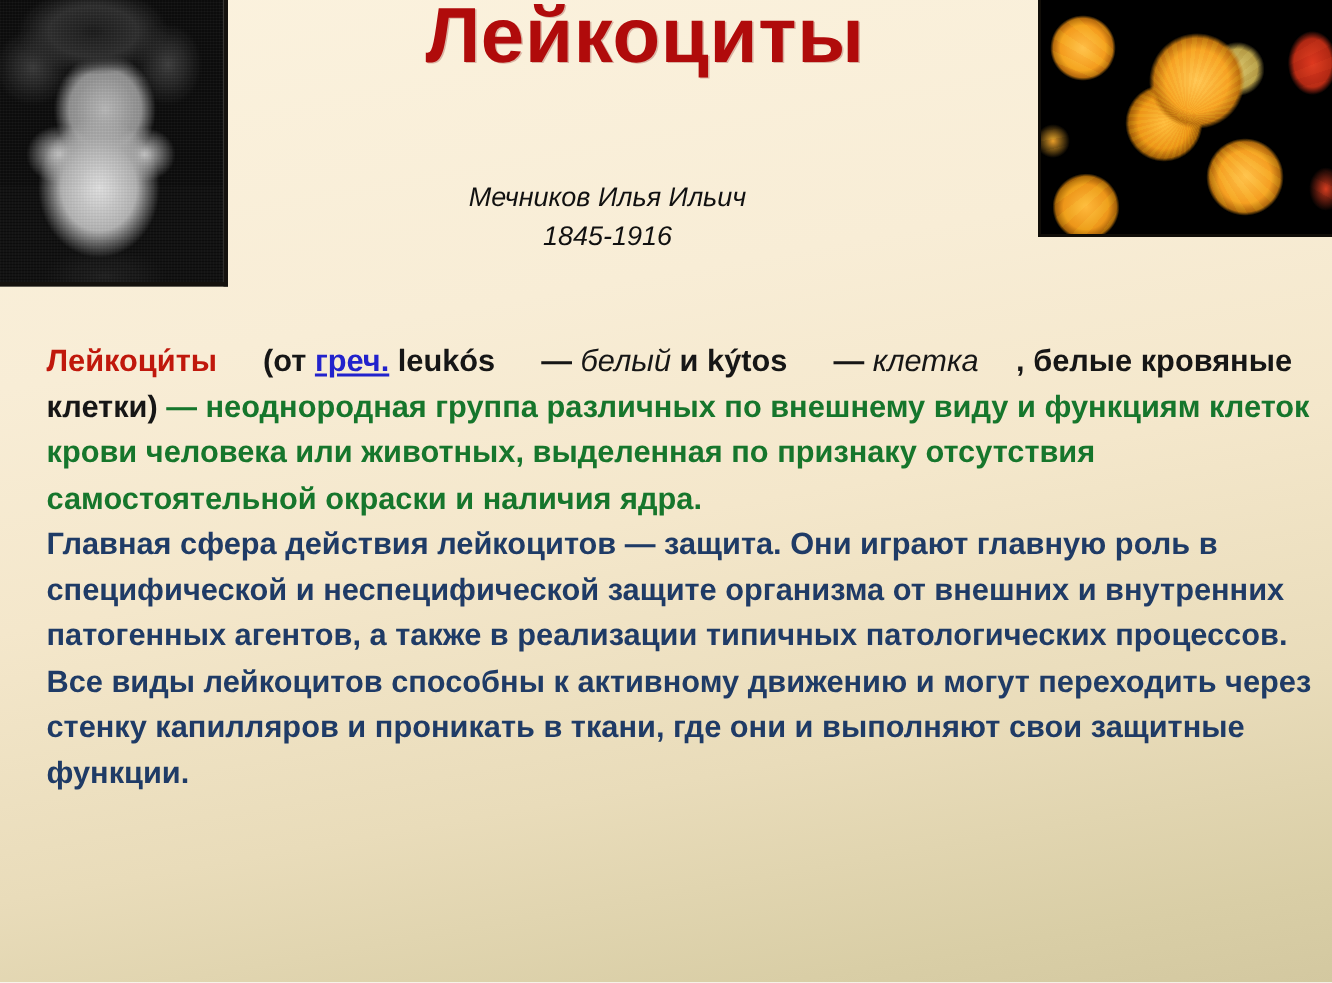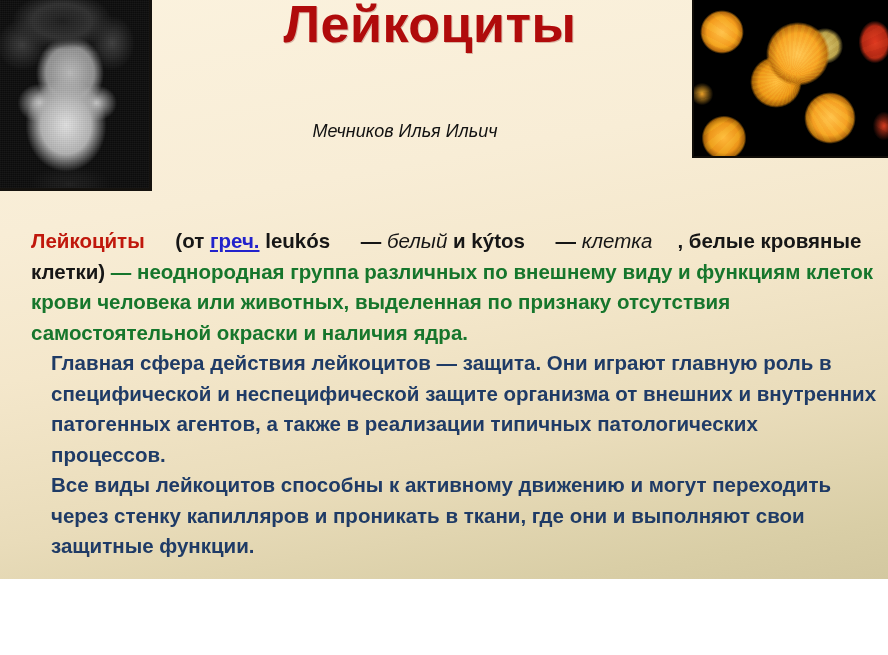--- a/index.html
+++ b/index.html
@@ -10,21 +10,21 @@
   body {
     width: 888px;
     height: 655px;
     overflow: hidden;
     font-family: "Liberation Sans", "DejaVu Sans", sans-serif;
   }
 
   #slide {
     position: relative;
     width: 888px;
-    height: 579px;
+    height: 655px;
     background: linear-gradient(170deg,
                 #FBF2DE 0%,
                 #F8EDD6 32%,
                 #F4E7CB 52%,
                 #E9DCBA 74%,
                 #D9CEA6 92%,
                 #D3C8A0 100%);
     overflow: hidden;
   }
 
@@ -156,41 +156,42 @@
     line-height: 30.5px;
   }
   .para { margin: 0; }
   #para-definition { color: #16762C; }
   .term        { color: #C0180C; font-weight: bold; }
   .black-text  { color: #161616; font-weight: bold; margin-left: 25px; }
   .greek-link  { color: #2222CC; text-decoration: underline; font-weight: bold; cursor: pointer; text-align: center; }
   .latin       { color: #161616; font-weight: bold; font-style: normal; }
   .italic-ru   { color: #161616; font-weight: normal; font-style: italic; }
   .dash        { color: #16762C; }
-  #para-defense, #para-motility { color: #1F3B66; margin-left: 20px; }
+  #para-defense, #para-motility { color: #1F3B66; }
 </style>
 </head>
 <body>
 
 <div id="slide">
 
   <div id="portrait-frame">
     <div id="portrait-art"></div>
     <div id="portrait-grain"></div>
   </div>
 
   <div id="cells-frame">
     <div id="cells-art"></div>
     <div id="cells-texture"></div>
   </div>
 
   <div id="title">Лейкоциты</div>
 
   <div id="subtitle">
     <span class="subtitle-line">Мечников Илья Ильич</span>
+    <span class="subtitle-line">1845-1916</span>
   </div>
 
   <div id="body-text">
 
     <p class="para" id="para-definition"><span class="term">Лейкоци́ты</span><span class="black-text"> (от </span><span class="greek-link">греч.</span><span class="latin"> leukós </span><span class="black-text">— </span><span class="italic-ru">белый</span><span class="latin"> и kýtos </span><span class="black-text">— </span><span class="italic-ru">клетка</span><span class="black-text">, белые кровяные клетки) </span><span class="dash">— </span><span>неоднородная группа различных по внешнему виду и функциям клеток крови человека или животных, выделенная по признаку отсутствия самостоятельной окраски и наличия ядра.</span></p>
 
     <p class="para" id="para-defense">Главная сфера действия лейкоцитов — защита. Они играют главную роль в специфической и неспецифической защите организма от внешних и внутренних патогенных агентов, а также в реализации типичных патологических процессов.</p>
 
     <p class="para" id="para-motility">Все виды лейкоцитов способны к активному движению и могут переходить через стенку капилляров и проникать в ткани, где они и выполняют свои защитные функции.</p>
 

